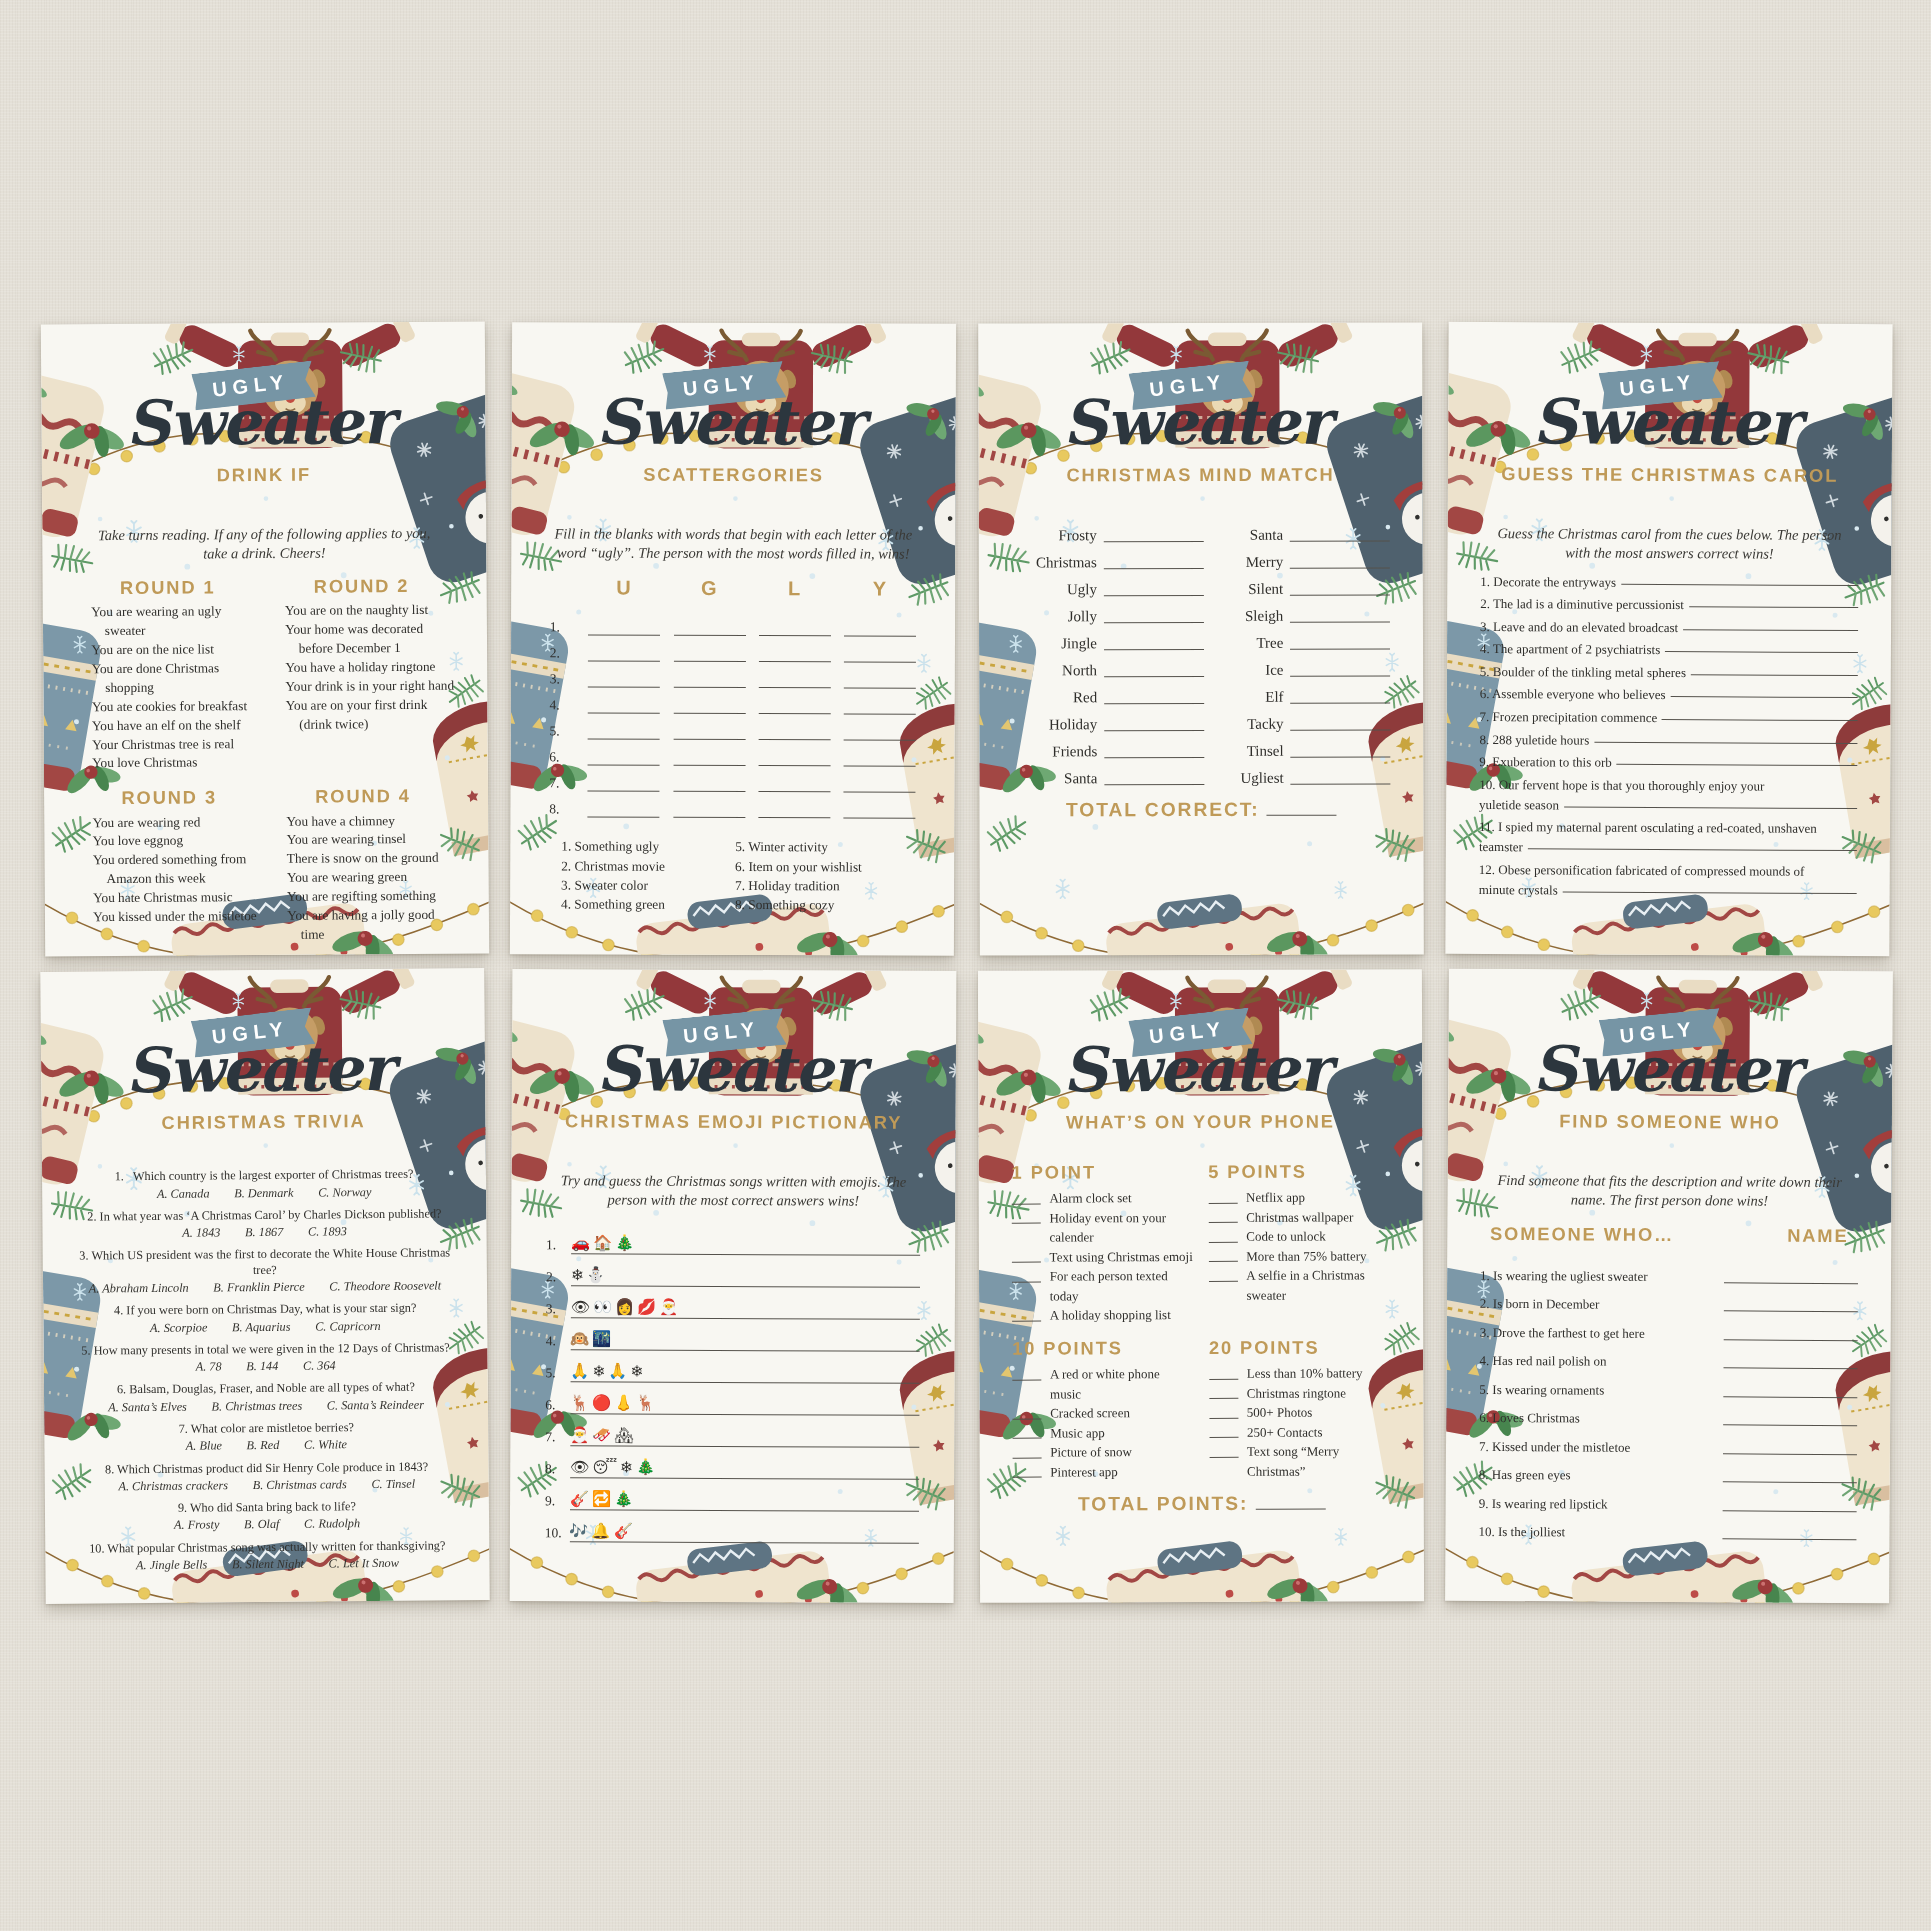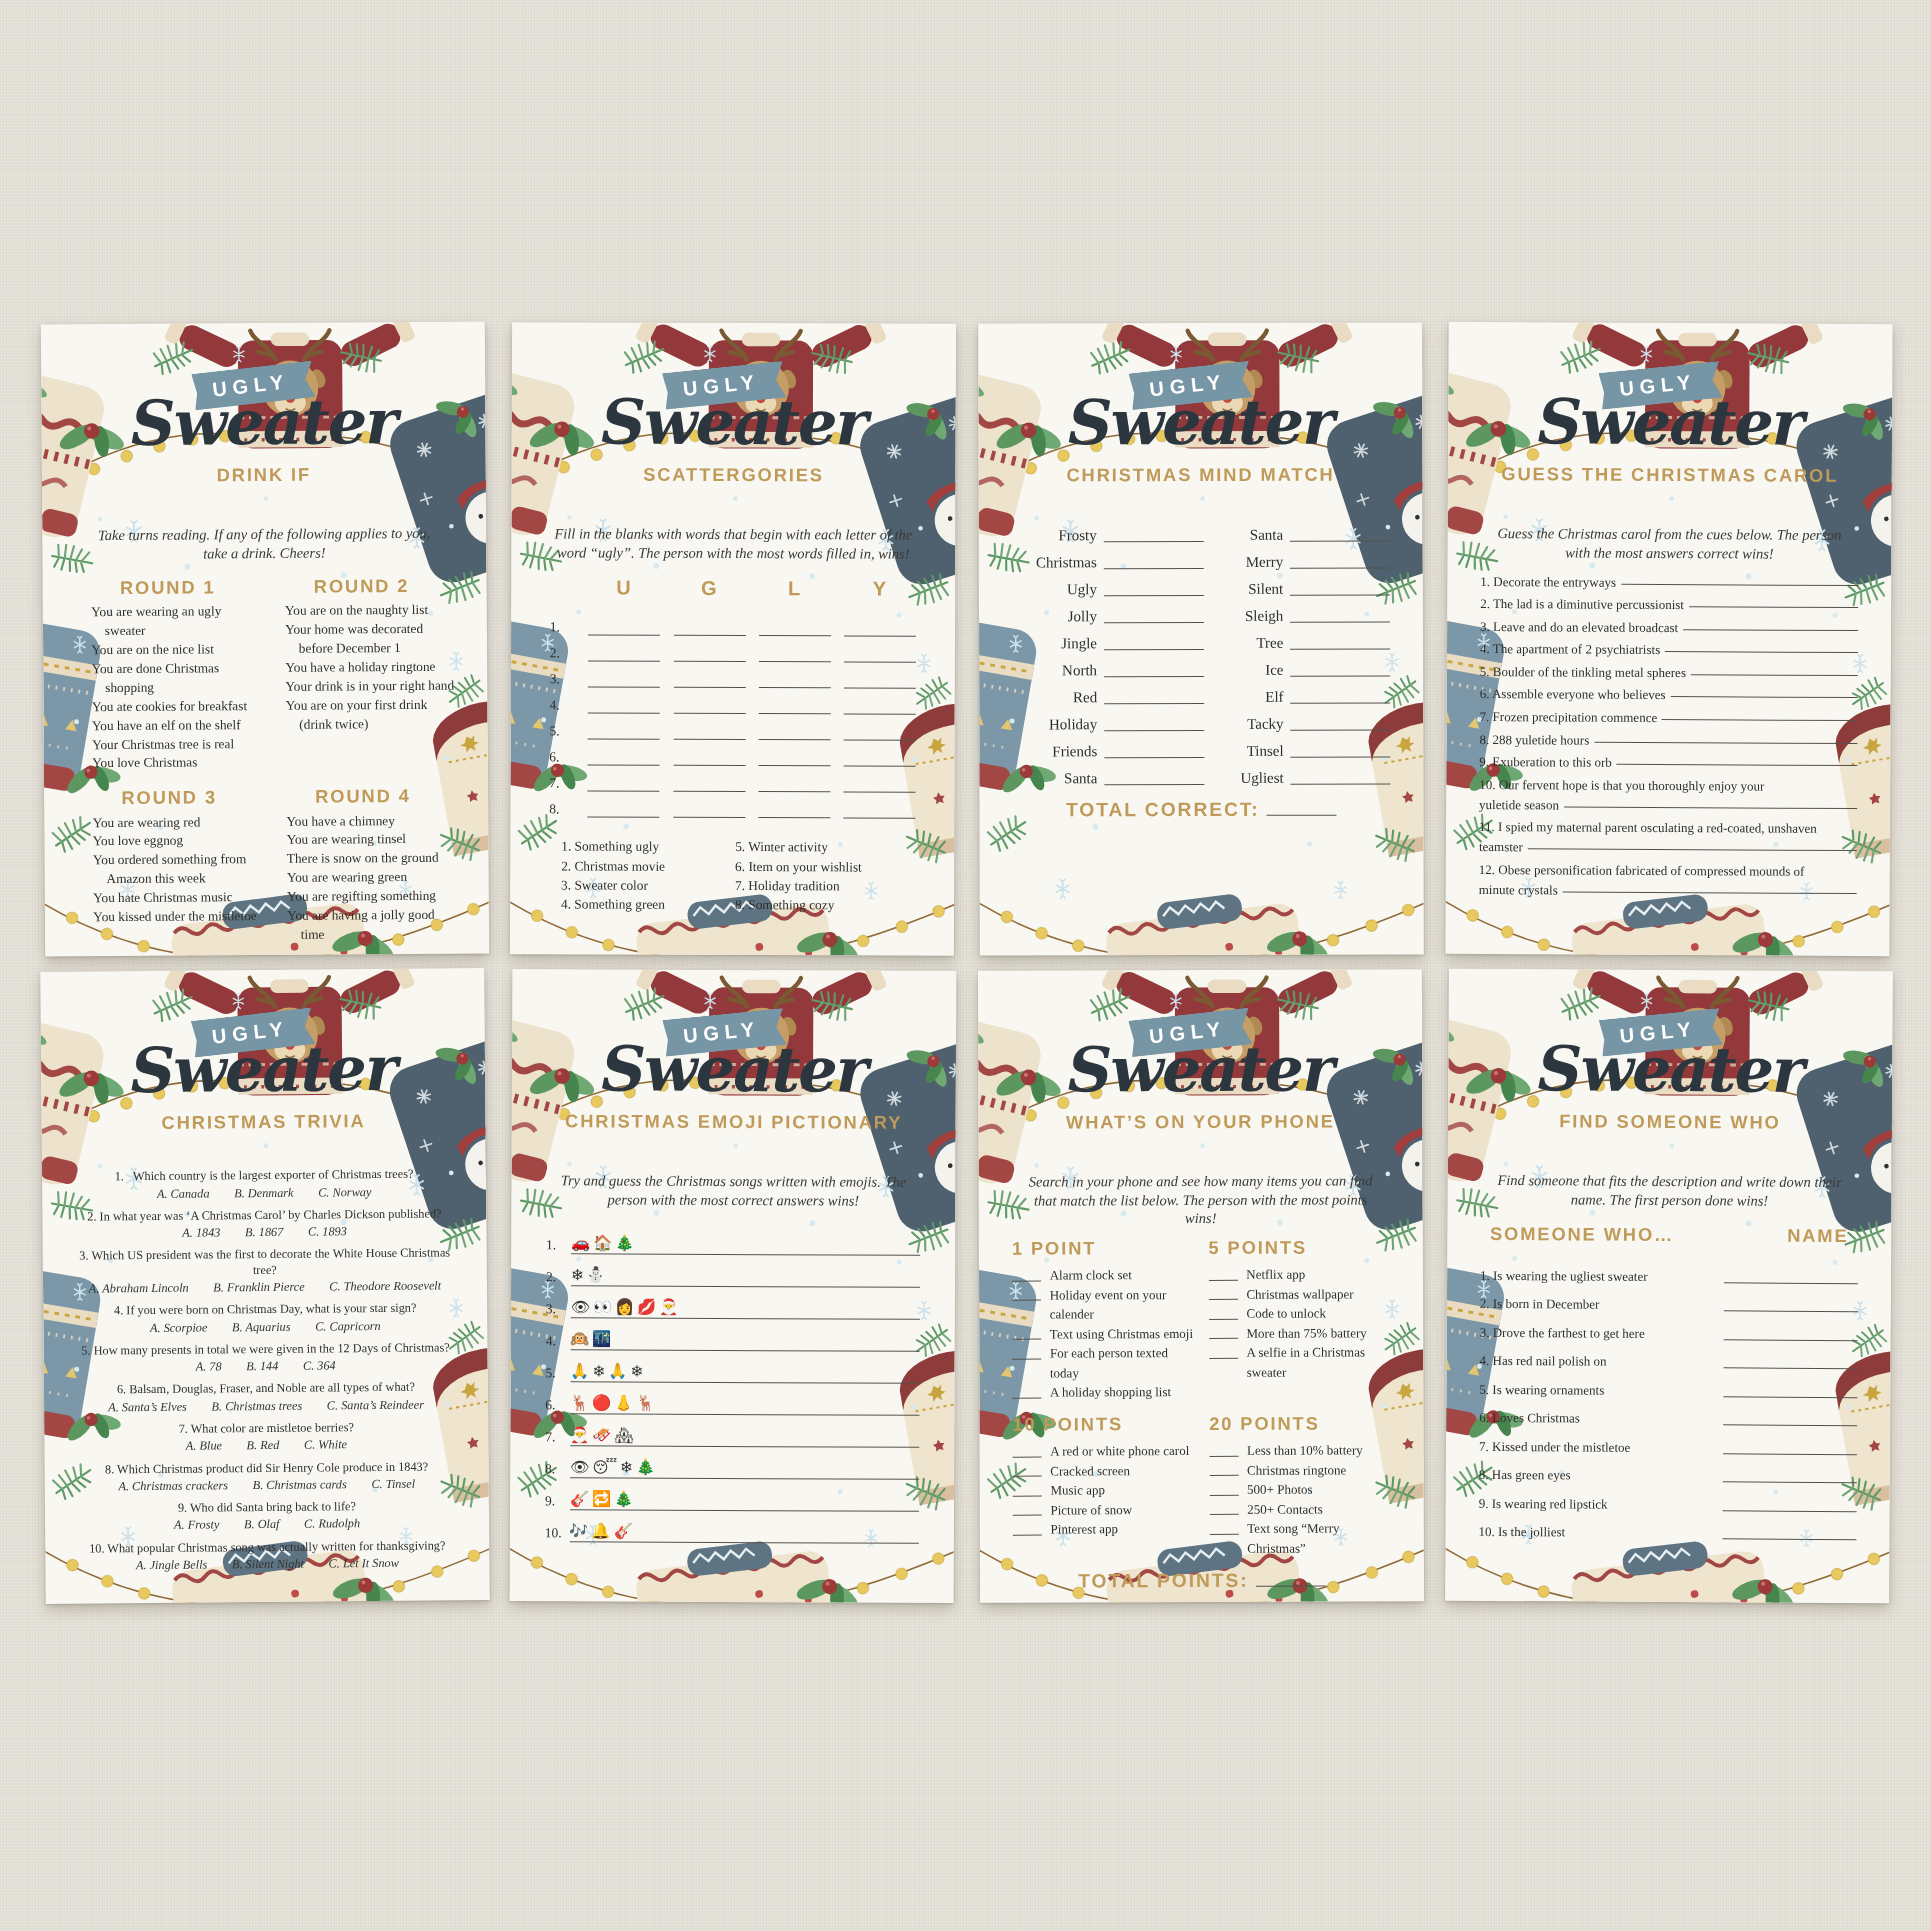--- a/index.html
+++ b/index.html
@@ -805,21 +805,20 @@
   <article class="card">
     <svg class="decor" viewBox="0 0 460 655">
         <use href="#card-decor"></use>
       </svg>
     <div class="content">
       <header class="title-wrap">
         <div class="banner">UGLY</div>
         <div class="script">Sweater</div>
         <div class="subtitle gold">WHAT’S ON YOUR PHONE</div>
       </header>
-      <p class="intro">Search in your phone and see how many items you can find that match the list below. The person with the most points wins!</p>
       <section class="psections">
         <div class="psec">
           <h3 class="gold">1 POINT</h3>
           <div>
               <div class="prow">
                 <span class="pblank"></span>
                 <span class="ptxt">Alarm clock set</span>
               </div>
               <div class="prow">
                 <span class="pblank"></span>
@@ -862,21 +861,21 @@
                 <span class="pblank"></span>
                 <span class="ptxt">A selfie in a Christmas sweater</span>
               </div>
             </div>
         </div>
         <div class="psec">
           <h3 class="gold">10 POINTS</h3>
           <div>
               <div class="prow">
                 <span class="pblank"></span>
-                <span class="ptxt">A red or white phone carol</span>
+                <span class="ptxt">A red or white phone music</span>
               </div>
               <div class="prow">
                 <span class="pblank"></span>
                 <span class="ptxt">Cracked screen</span>
               </div>
               <div class="prow">
                 <span class="pblank"></span>
                 <span class="ptxt">Music app</span>
               </div>
               <div class="prow">

